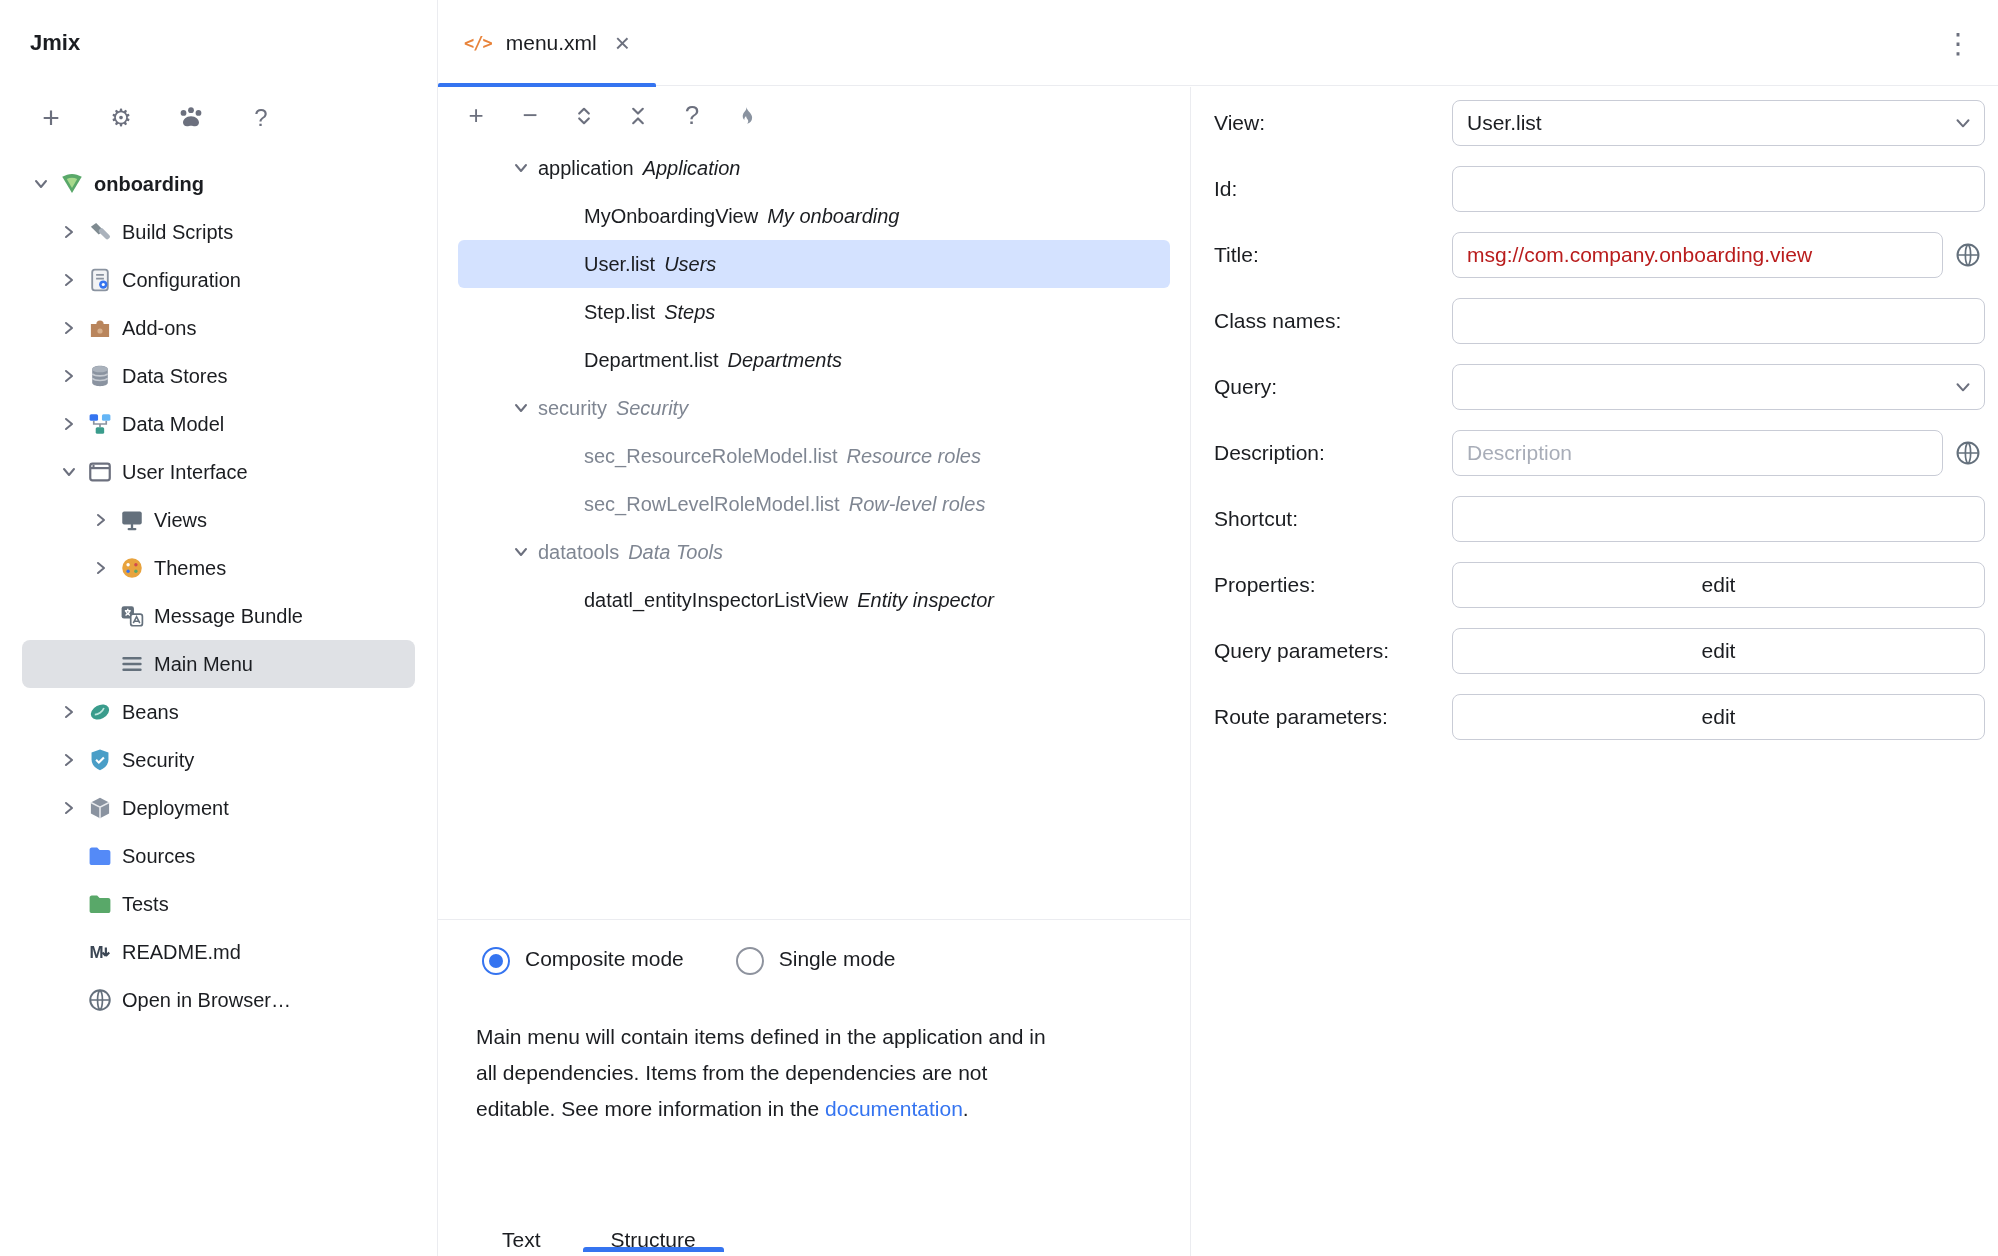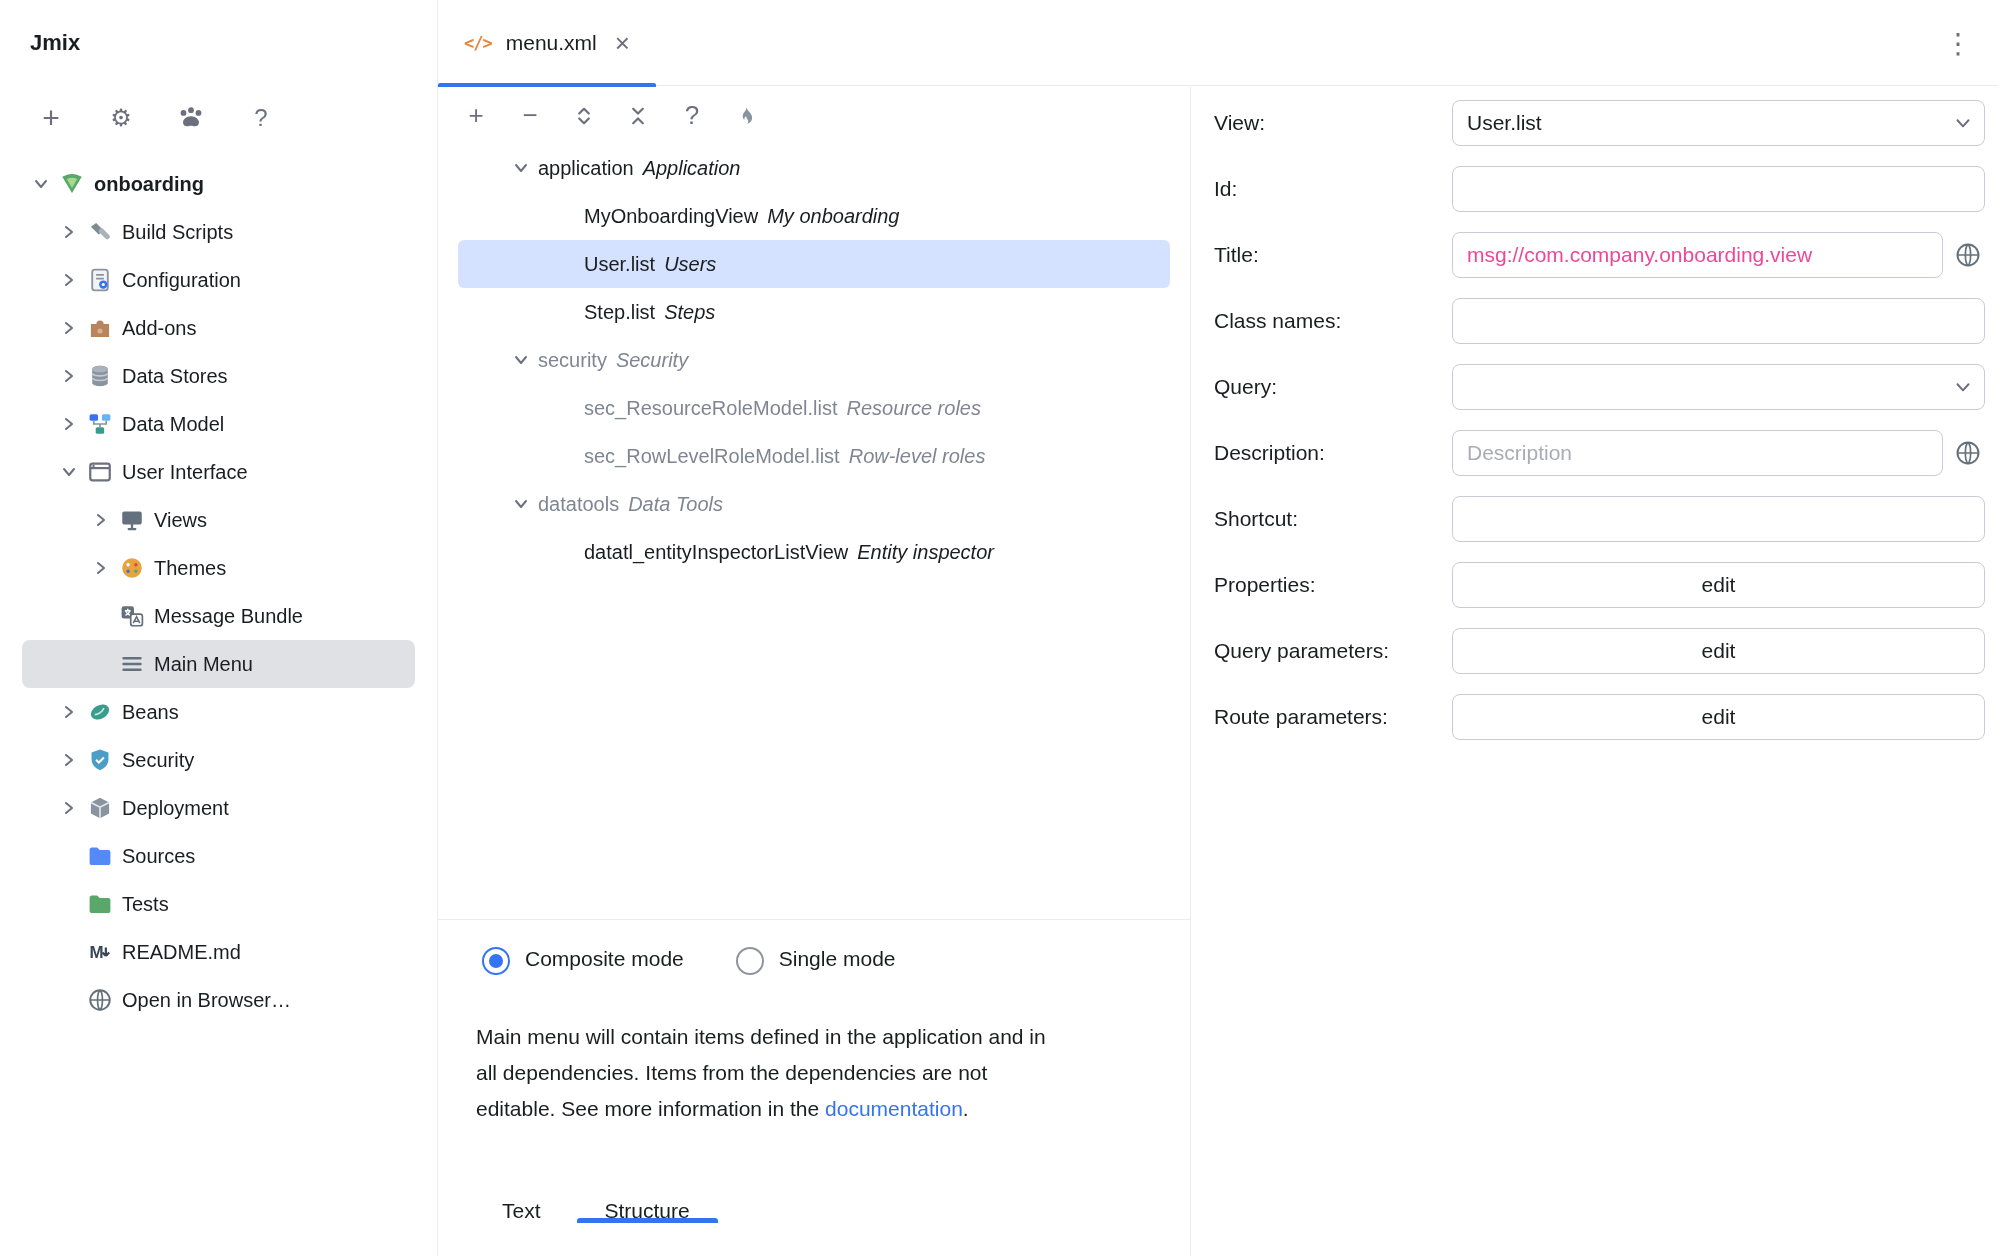--- a/index.html
+++ b/index.html
@@ -47,30 +47,30 @@
   .mode-row{position:absolute;top:860px;left:44px;display:flex;align-items:center;gap:52px;font-size:21px}
   .opt{display:flex;align-items:flex-start;gap:15px;cursor:pointer}
   .radio{width:28px;height:28px;border-radius:50%;position:relative;flex:0 0 28px}
   .radio.on{border:2px solid #3574f0}
   .radio.on::after{content:"";position:absolute;inset:5px;background:#3574f0;border-radius:50%}
   .radio.off{border:2px solid #8e939e}
 
   .info{position:absolute;top:932px;left:38px;width:585px;font-size:21px;line-height:36px;color:#1b1d21}
   .info a{color:#3574f0;text-decoration:none;cursor:pointer}
 
-  .btabs{position:absolute;left:0;right:0;bottom:16px;height:58px;display:flex;align-items:center;padding-left:36px;gap:8px}
+  .btabs{position:absolute;left:0;right:0;bottom:4px;height:58px;display:flex;align-items:flex-end;padding-left:36px;gap:14px}
   .btab{position:relative;display:flex;align-items:center;padding:0 28px;font-size:21px;cursor:pointer}
   .btab.active::after{content:"";position:absolute;left:0;right:0;bottom:0;height:5px;background:#3574f0;border-radius:3px 3px 0 0}
 
   
   .props{position:absolute;left:1192px;top:87px;right:0;bottom:0;background:#fff;padding:13px 13px 0 22px}
   .prow{display:flex;align-items:center;height:46px;margin-bottom:20px}
   .plabel{flex:0 0 238px;font-size:21px;color:#1b1d21}
   .pfield{flex:1;height:46px;border:1px solid #c9ccd6;border-radius:8px;background:#fff;display:flex;align-items:center;padding:0 14px;font-size:21px;position:relative}
-  .pfield input{border:none;outline:none;width:100%;font:inherit;color:#ec4899;background:transparent}
+  .pfield input{border:none;outline:none;width:100%;font:inherit;color:#b91c1c;background:transparent}
   .pfield input::placeholder{color:#a8adb8}
   .chev-down{position:absolute;right:10px;top:50%;transform:translateY(-50%);display:flex}
   .chev-down svg{width:22px;height:22px}
   .pbtn{flex:1;height:46px;border:1px solid #c9ccd6;border-radius:8px;background:#fff;font-family:inherit;font-size:21px;color:#1b1d21;cursor:pointer}
   .globe{flex:0 0 34px;margin-left:8px;display:flex;justify-content:center;cursor:pointer}
   .globe svg{width:28px;height:28px}
 </style>
 </head>
 <body>
 
@@ -407,20 +407,24 @@
       <div class="mrow md2 selected">
         <span>User.list</span>
         <span class="mcap">Users</span>
       </div>
 
       <div class="mrow md2">
         <span>Step.list</span>
         <span class="mcap">Steps</span>
       </div>
 
+      <div class="mrow md2">
+        <span>Department.list</span>
+        <span class="mcap">Departments</span>
+      </div>
 
       <div class="mrow md1 dim">
         <span class="chev">
             <svg viewBox="0 0 20 20">
               <path d="M5 7l5 6 5-6" fill="none" stroke="#6c707e" stroke-width="2" stroke-linecap="round" stroke-linejoin="round"></path>
             </svg>
           </span>
         <span>security</span>
         <span class="mcap">Security</span>
       </div>

